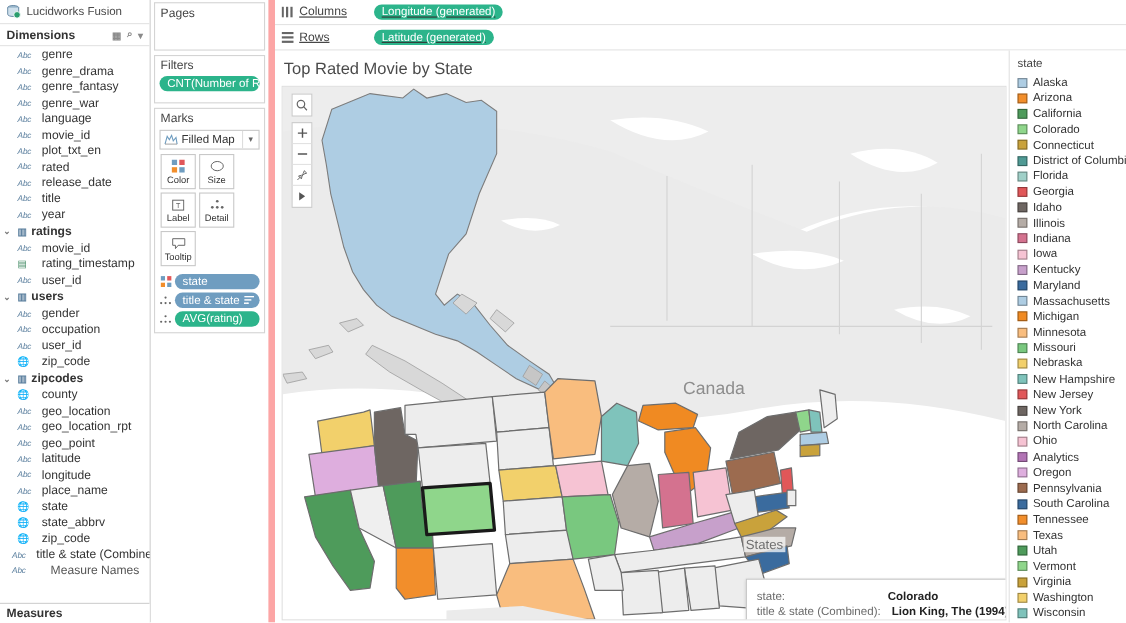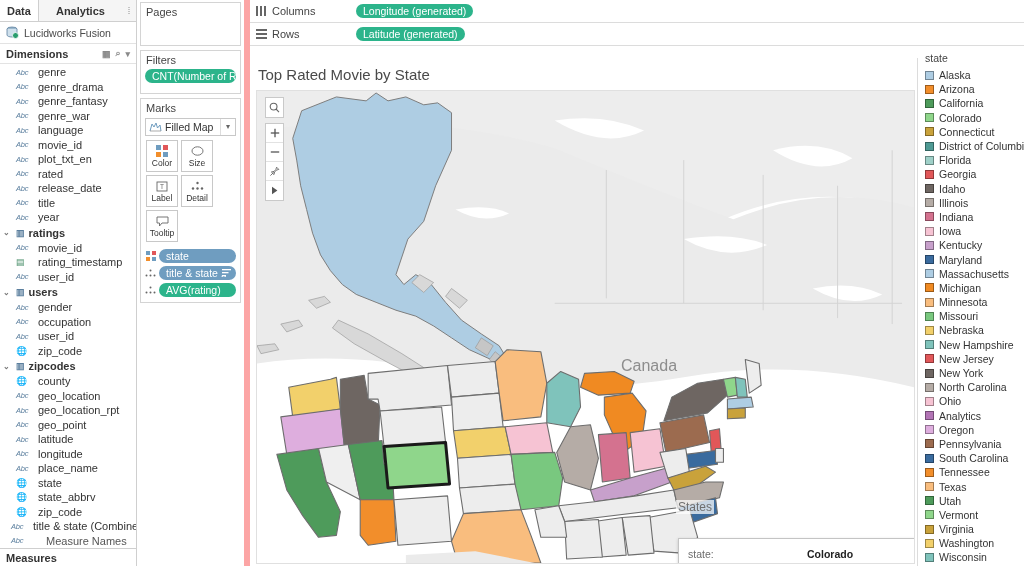--- a/index.html
+++ b/index.html
@@ -66,24 +66,24 @@
   .mbtn .cap { font-size: 8.5px; color: #333; line-height: 9px; }
   .shelfpills { padding: 3px 4px 5px 4px; display: flex; flex-direction: column; gap: 3px; }
   .shelfrow { display: flex; align-items: center; gap: 3px; }
   .shelfrow .lico { width: 11px; flex: none; display: flex; align-items: center; justify-content: center; }
   .shelfrow .pill { flex: 1; position: relative; }
   .sortico { position: absolute; right: 5px; top: 3px; }
 
   
   #vizarea { flex: 1; display: flex; flex-direction: column; height: 566px; position: relative; }
   .shelfbar { height: 23px; display: flex; align-items: center; border-bottom: 1px solid #dcdcdc;
-              background: #fff; padding-left: 6px; gap: 22px; }
+              background: #fff; padding-left: 6px; gap: 6px; text-decoration: underline; }
   .shelfbar .slab { display: flex; align-items: center; gap: 5px; width: 78px; color: #444; font-size: 11px; }
   .vizbody { flex: 1; display: flex; position: relative; background: #fff; }
-  #vizmain { flex: 1; position: relative; border-right: 1px solid #dcdcdc; margin-top: 12px; }
+  #vizmain { flex: 1; position: relative; border-right: 1px solid #dcdcdc; }
   .viztitle { font-size: 15px; color: #4a4a4a; padding: 8px 0 7px 8px; font-weight: normal; }
   #mapbox { position: absolute; left: 6px; right: 2px; top: 32px; bottom: 2px;
             border: 1px solid #e0e0e0; background: #fefefe; overflow: hidden; }
   #mapsvg { position: absolute; inset: 0; width: 100%; height: 100%; }
   #maptools { position: absolute; left: 8px; top: 6px; width: 19px; z-index: 6; }
   .tgrp { border: 1px solid #c9c9c9; background: #fff; }
   .tbtn { height: 19px; display: flex; align-items: center; justify-content: center; color: #555;
           font-size: 11px; border-bottom: 1px solid #e2e2e2; }
   .tbtn:last-child { border-bottom: none; }
   .maplabel { position: absolute; font-size: 16px; color: #8d8d8d; pointer-events: none; }
@@ -108,25 +108,20 @@
   #tooltip .trow.r2 .tv { position: static; margin-left: 4px; }
   #tooltip .trow.r3 .tv { width: 128px; margin-left: 0; position: absolute; left: 113px; }
   #tooltip .trow { position: relative; }
 </style>
 </head>
 <body>
 
 <div id="app">
 
   <div id="datapane">
-    <div class="tabrow">
-      <div class="tab sel">Data</div>
-      <div class="tab alt">Analytics</div>
-      <div class="gripdots">⁞</div>
-    </div>
 
     <div class="dsrow">
       <svg width="13" height="13" viewBox="0 0 13 13">
         <ellipse cx="6" cy="3" rx="5" ry="2" fill="#9bb8cd" stroke="#5b7f9e" stroke-width=".8"></ellipse>
         <path d="M1 3v6c0 1.1 2.2 2 5 2s5-.9 5-2V3" fill="#cfe0ec" stroke="#5b7f9e" stroke-width=".8"></path>
         <circle cx="9.5" cy="9.5" r="3" fill="#2a9d6e" stroke="#fff" stroke-width=".8"></circle>
       </svg>
       <span class="dsname">Lucidworks Fusion</span>
     </div>
 

